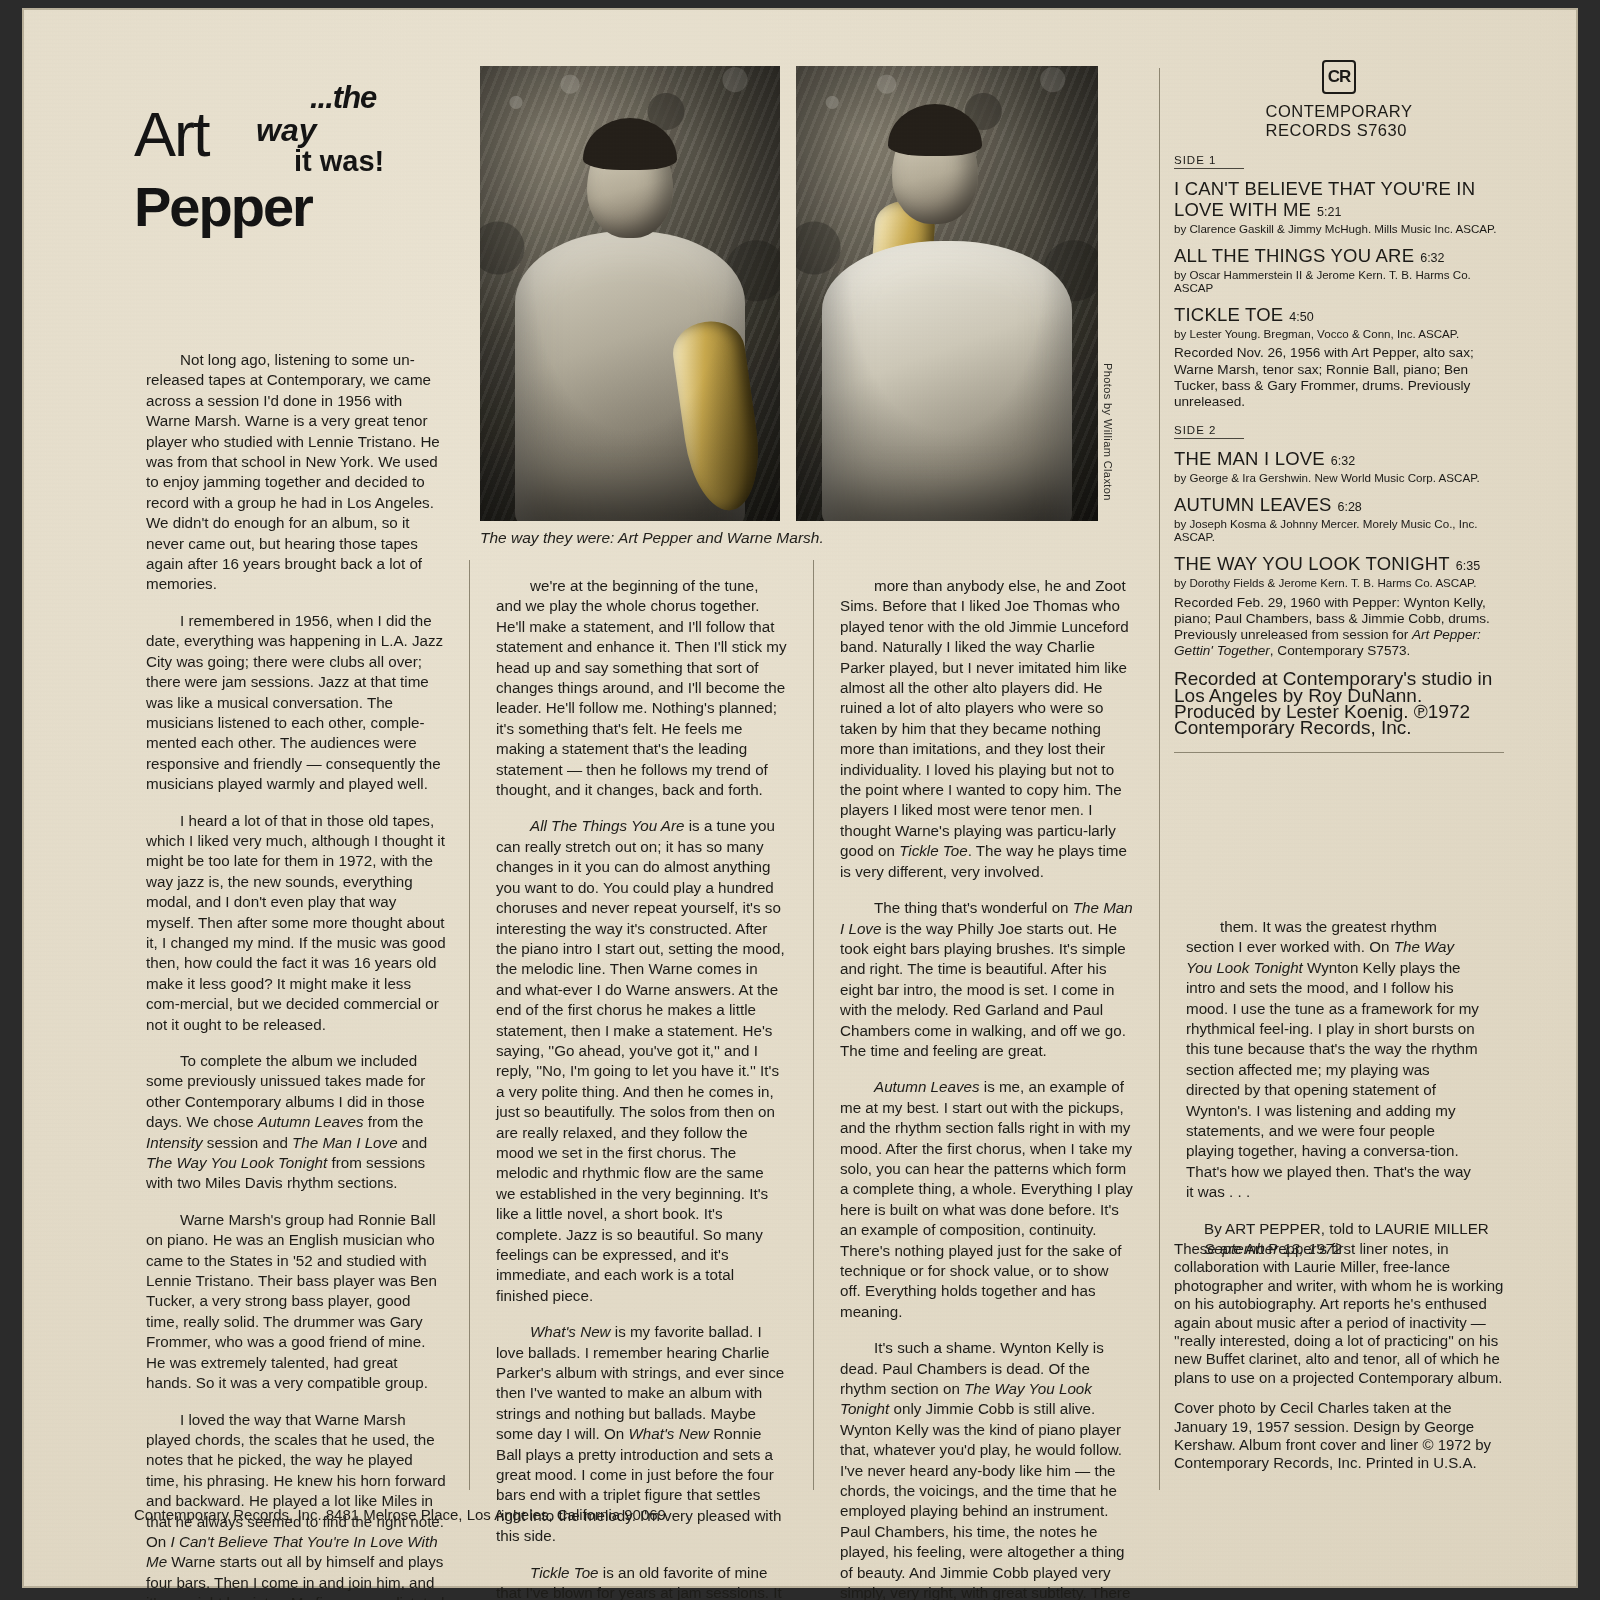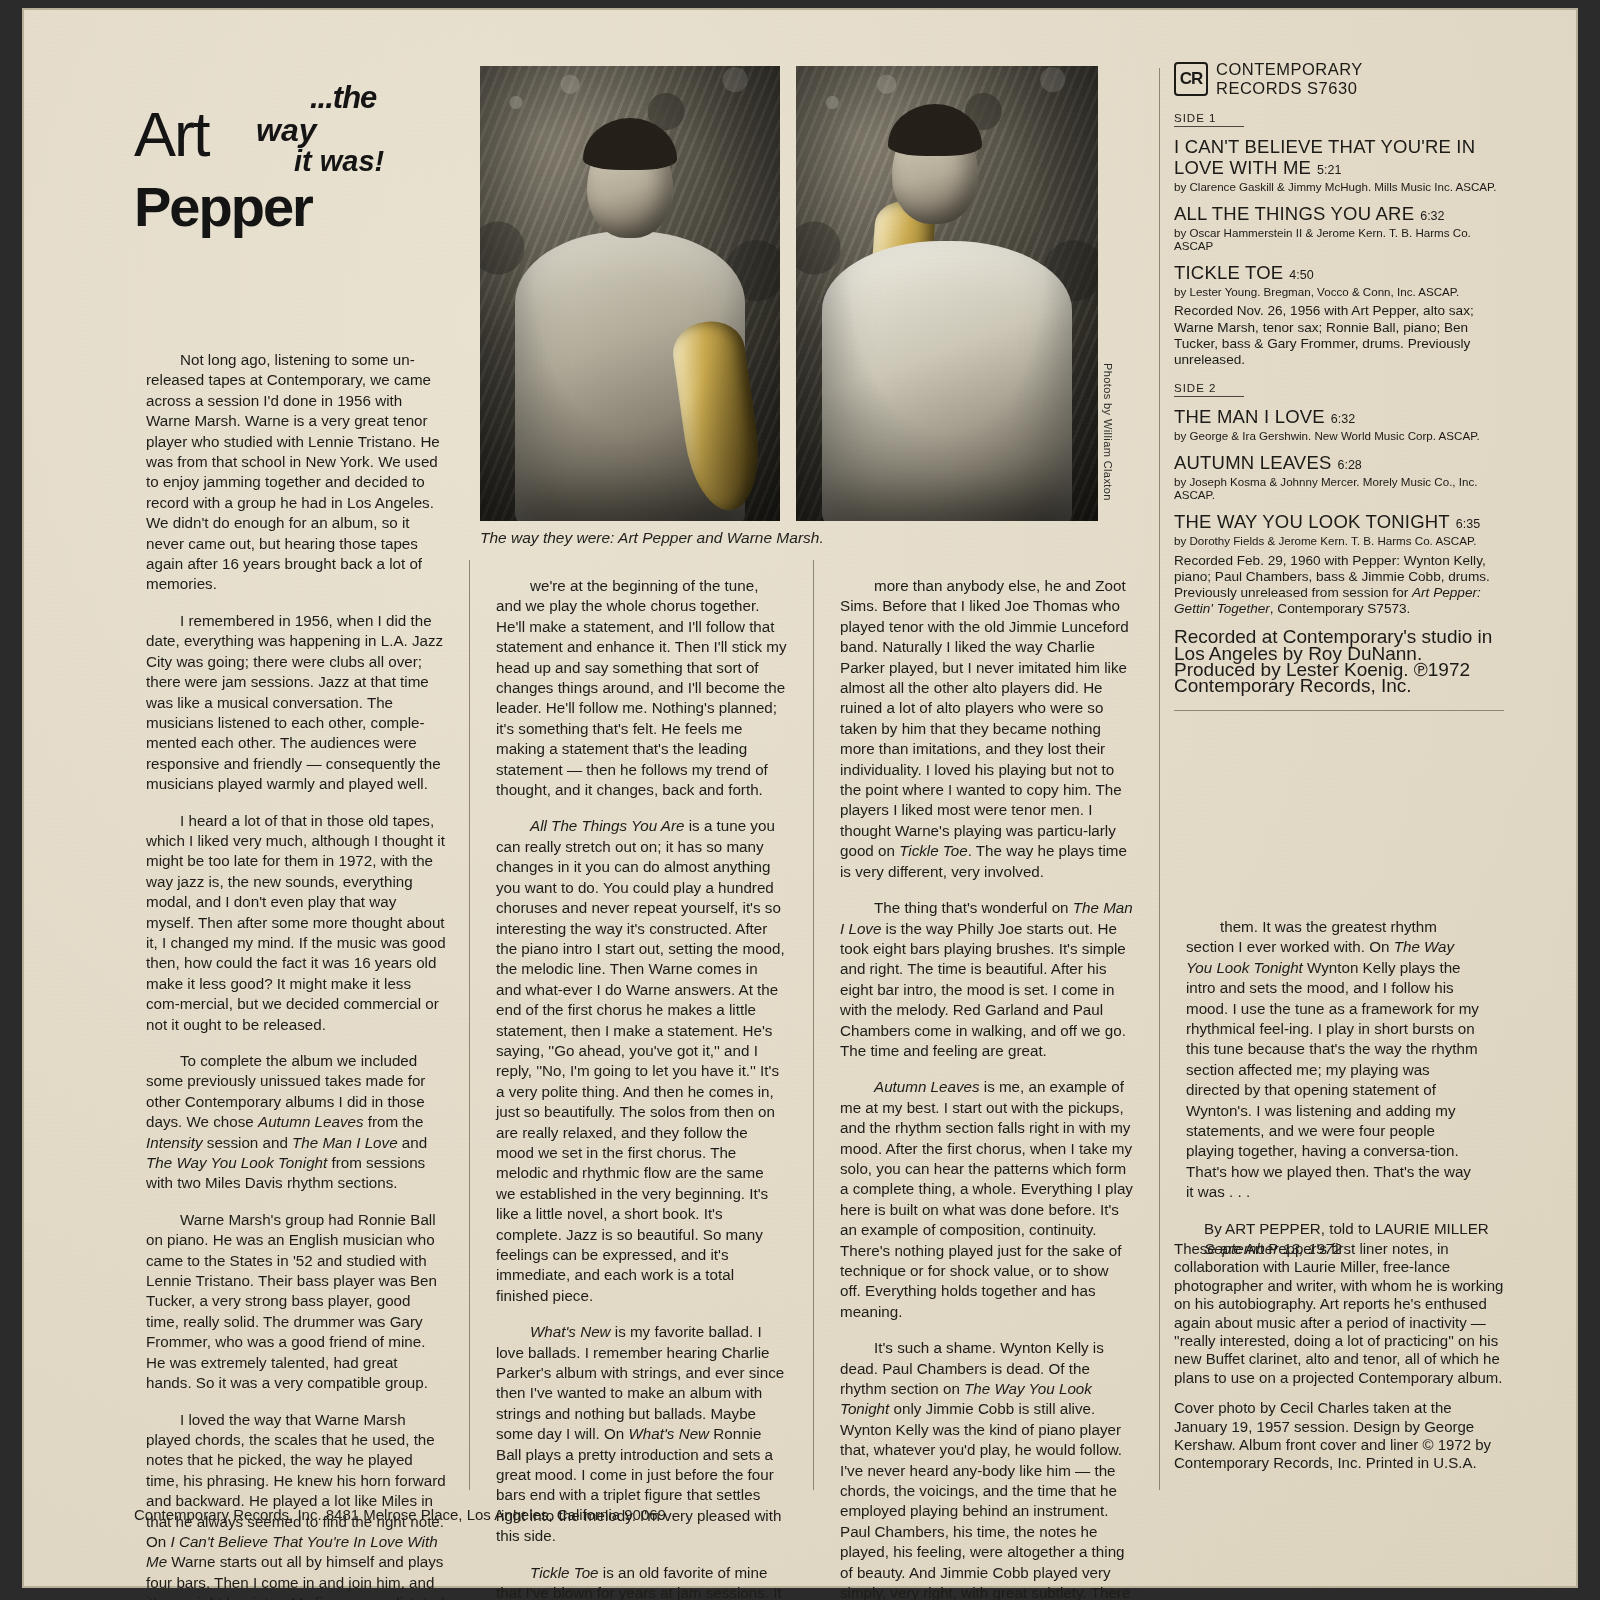--- a/index.html
+++ b/index.html
@@ -69,21 +69,20 @@
     left: 122px; top: 34px;
     font-size: 32px;
     font-weight: bold;
     font-style: italic;
   }
   .logo-itwas {
     position: absolute;
     left: 160px; top: 67px;
     font-size: 29px;
     font-weight: bold;
-    font-style: italic;
   }
   .logo-pepper {
     position: absolute;
     left: 0; top: 96px;
     font-size: 56px;
     font-weight: bold;
     letter-spacing: -2px;
   }
 
   
@@ -241,20 +240,21 @@
     position: absolute;
     left: 1152px;
     top: 52px;
     width: 330px;
     color: #1b1a17;
   }
   #label-line {
     display: flex;
     align-items: center;
     gap: 8px;
+    flex-direction: column;
   }
   #cr-logo {
     width: 30px; height: 30px;
     border: 2px solid #1b1a17;
     border-radius: 4px;
     font-size: 17px;
     font-weight: bold;
     display: flex;
     align-items: center;
     justify-content: center;

